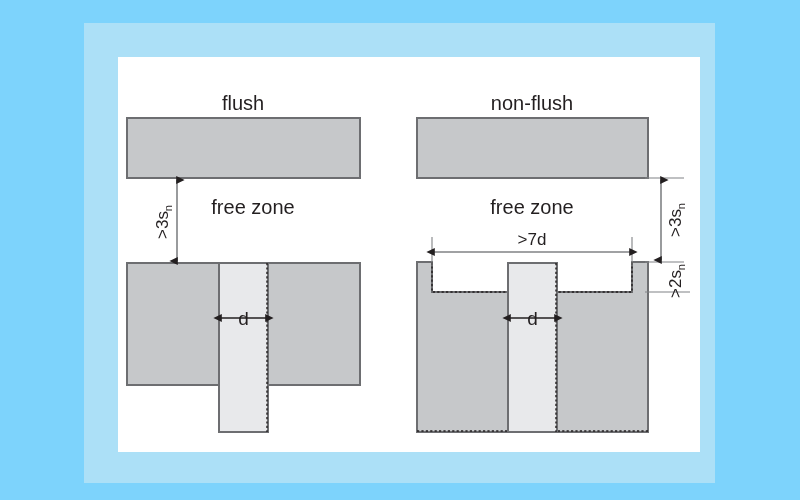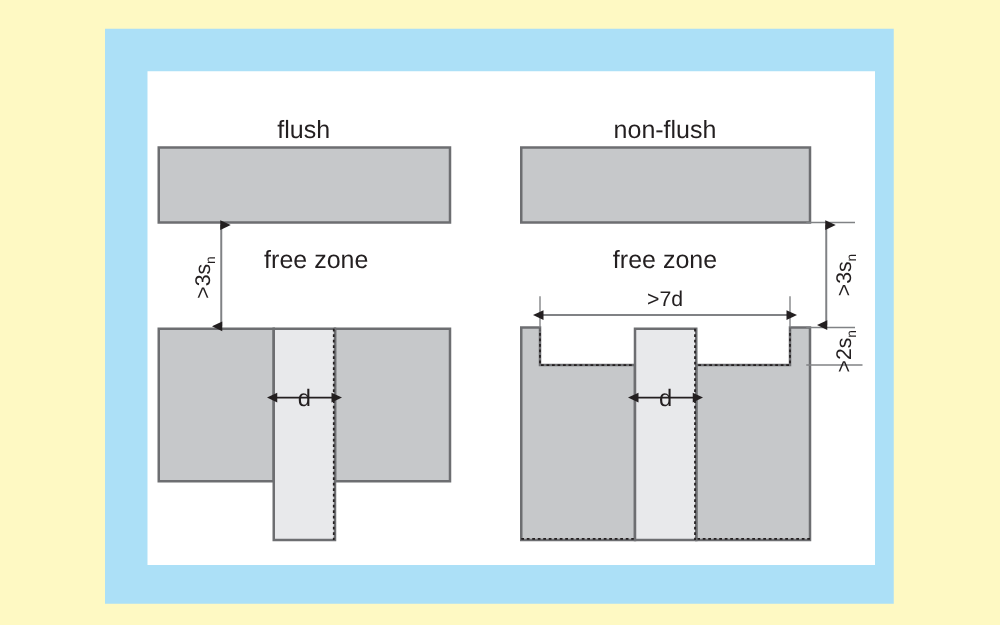--- a/index.html
+++ b/index.html
@@ -10,21 +10,21 @@
   body {
     width: 800px;
     height: 500px;
     font-family: "Liberation Sans", sans-serif;
     overflow: hidden;
   }
   #stage {
     position: relative;
     width: 800px;
     height: 500px;
-    background: #fef9c3;
+    background: #7dd3fc;
   }
   .frame-outer {
     position: absolute;
     left: 84px;
     top: 23px;
     width: 631px;
     height: 460px;
     background: #ace0f7;
   }
   .frame-inner {

